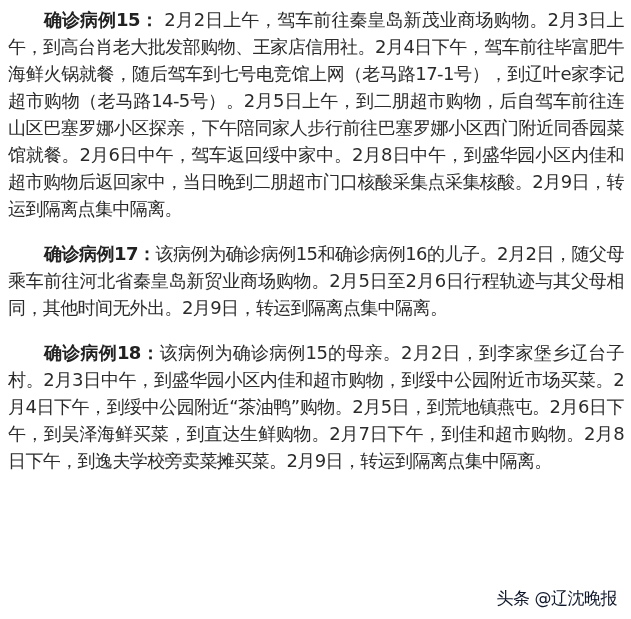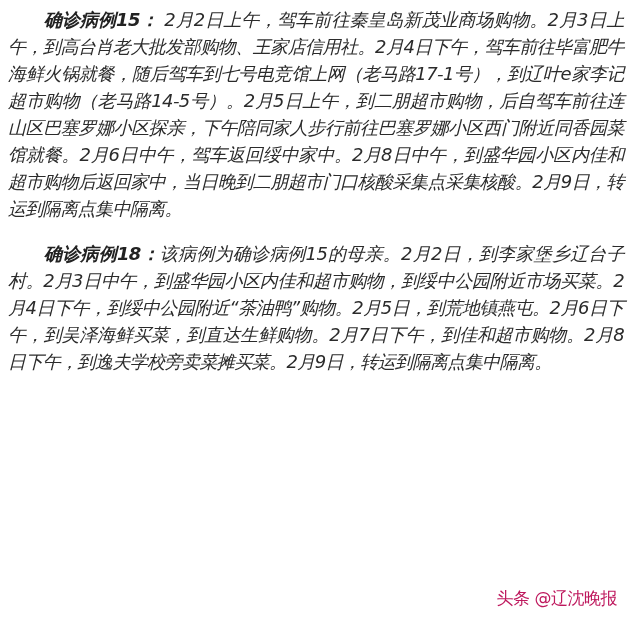--- a/index.html
+++ b/index.html
@@ -11,29 +11,29 @@
     position: relative;
   }
   .article { position: absolute; left: 8px; top: 6px; width: 616px; }
   .para {
     margin: 0 0 18px 0;
     font-size: 18px;
     line-height: 27px;
     text-indent: 2em;
     text-align: justify;
     letter-spacing: -0.6px;
-    font-style: italic;
   }
   .case-label { font-weight: bold; color: #222; }
   .watermark {
     position: absolute; right: 14px; top: 587px;
-    font-size: 17px; color: #be185d; letter-spacing: -0.5px;
+    font-size: 17px; color: #0f172a; letter-spacing: -0.5px;
   }
 </style>
 </head>
 <body>
 
 <div class="article">
   <p class="para"><span class="case-label">确诊病例15：</span><span> 2月2日上午，驾车前往秦皇岛新茂业商场购物。2月3日上午，到高台肖老大批发部购物、王家店信用社。2月4日下午，驾车前往毕富肥牛海鲜火锅就餐，随后驾车到七号电竞馆上网（老马路17-1号），到辽叶e家李记超市购物（老马路14-5号）。2月5日上午，到二朋超市购物，后自驾车前往连山区巴塞罗娜小区探亲，下午陪同家人步行前往巴塞罗娜小区西门附近同香园菜馆就餐。2月6日中午，驾车返回绥中家中。2月8日中午，到盛华园小区内佳和超市购物后返回家中，当日晚到二朋超市门口核酸采集点采集核酸。2月9日，转运到隔离点集中隔离。</span></p>
+  <p class="para"><span class="case-label">确诊病例17：</span><span>该病例为确诊病例15和确诊病例16的儿子。2月2日，随父母乘车前往河北省秦皇岛新贸业商场购物。2月5日至2月6日行程轨迹与其父母相同，其他时间无外出。2月9日，转运到隔离点集中隔离。</span></p>
   <p class="para"><span class="case-label">确诊病例18：</span><span>该病例为确诊病例15的母亲。2月2日，到李家堡乡辽台子村。2月3日中午，到盛华园小区内佳和超市购物，到绥中公园附近市场买菜。2月4日下午，到绥中公园附近“茶油鸭”购物。2月5日，到荒地镇燕屯。2月6日下午，到吴泽海鲜买菜，到直达生鲜购物。2月7日下午，到佳和超市购物。2月8日下午，到逸夫学校旁卖菜摊买菜。2月9日，转运到隔离点集中隔离。</span></p>
 </div>
 
 <div class="watermark">头条 @辽沈晚报</div>
 
 </body></html>

